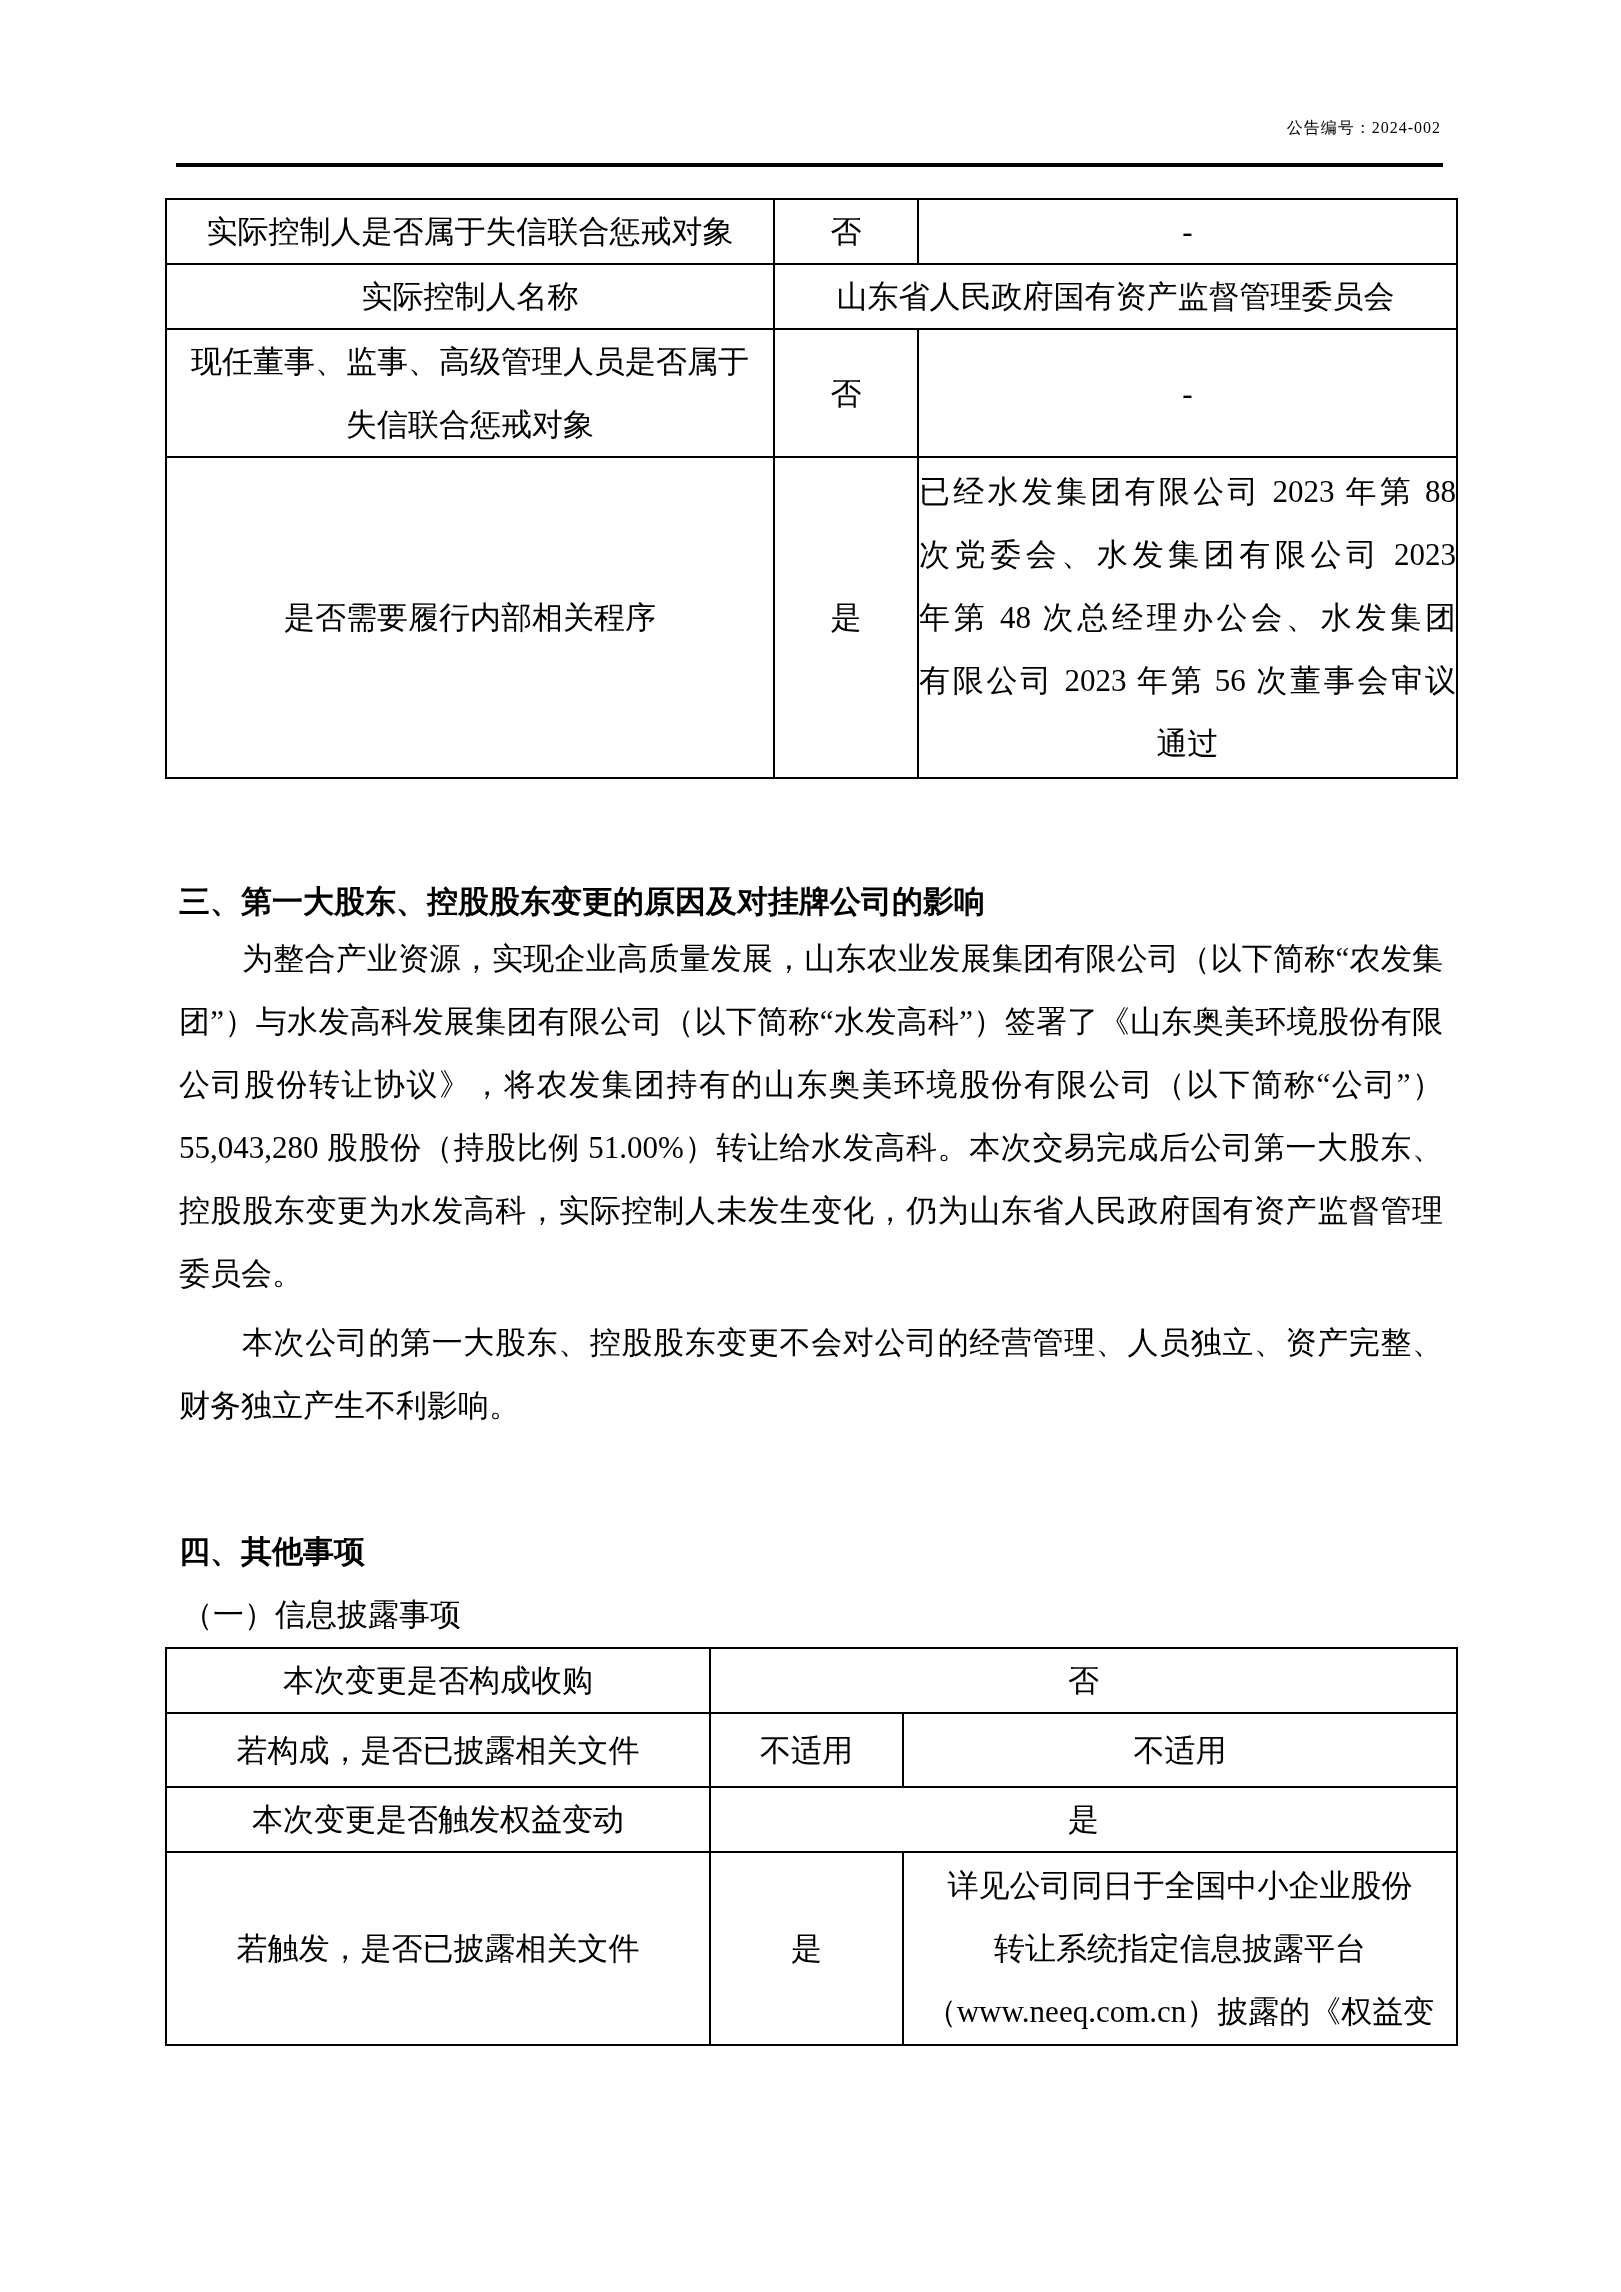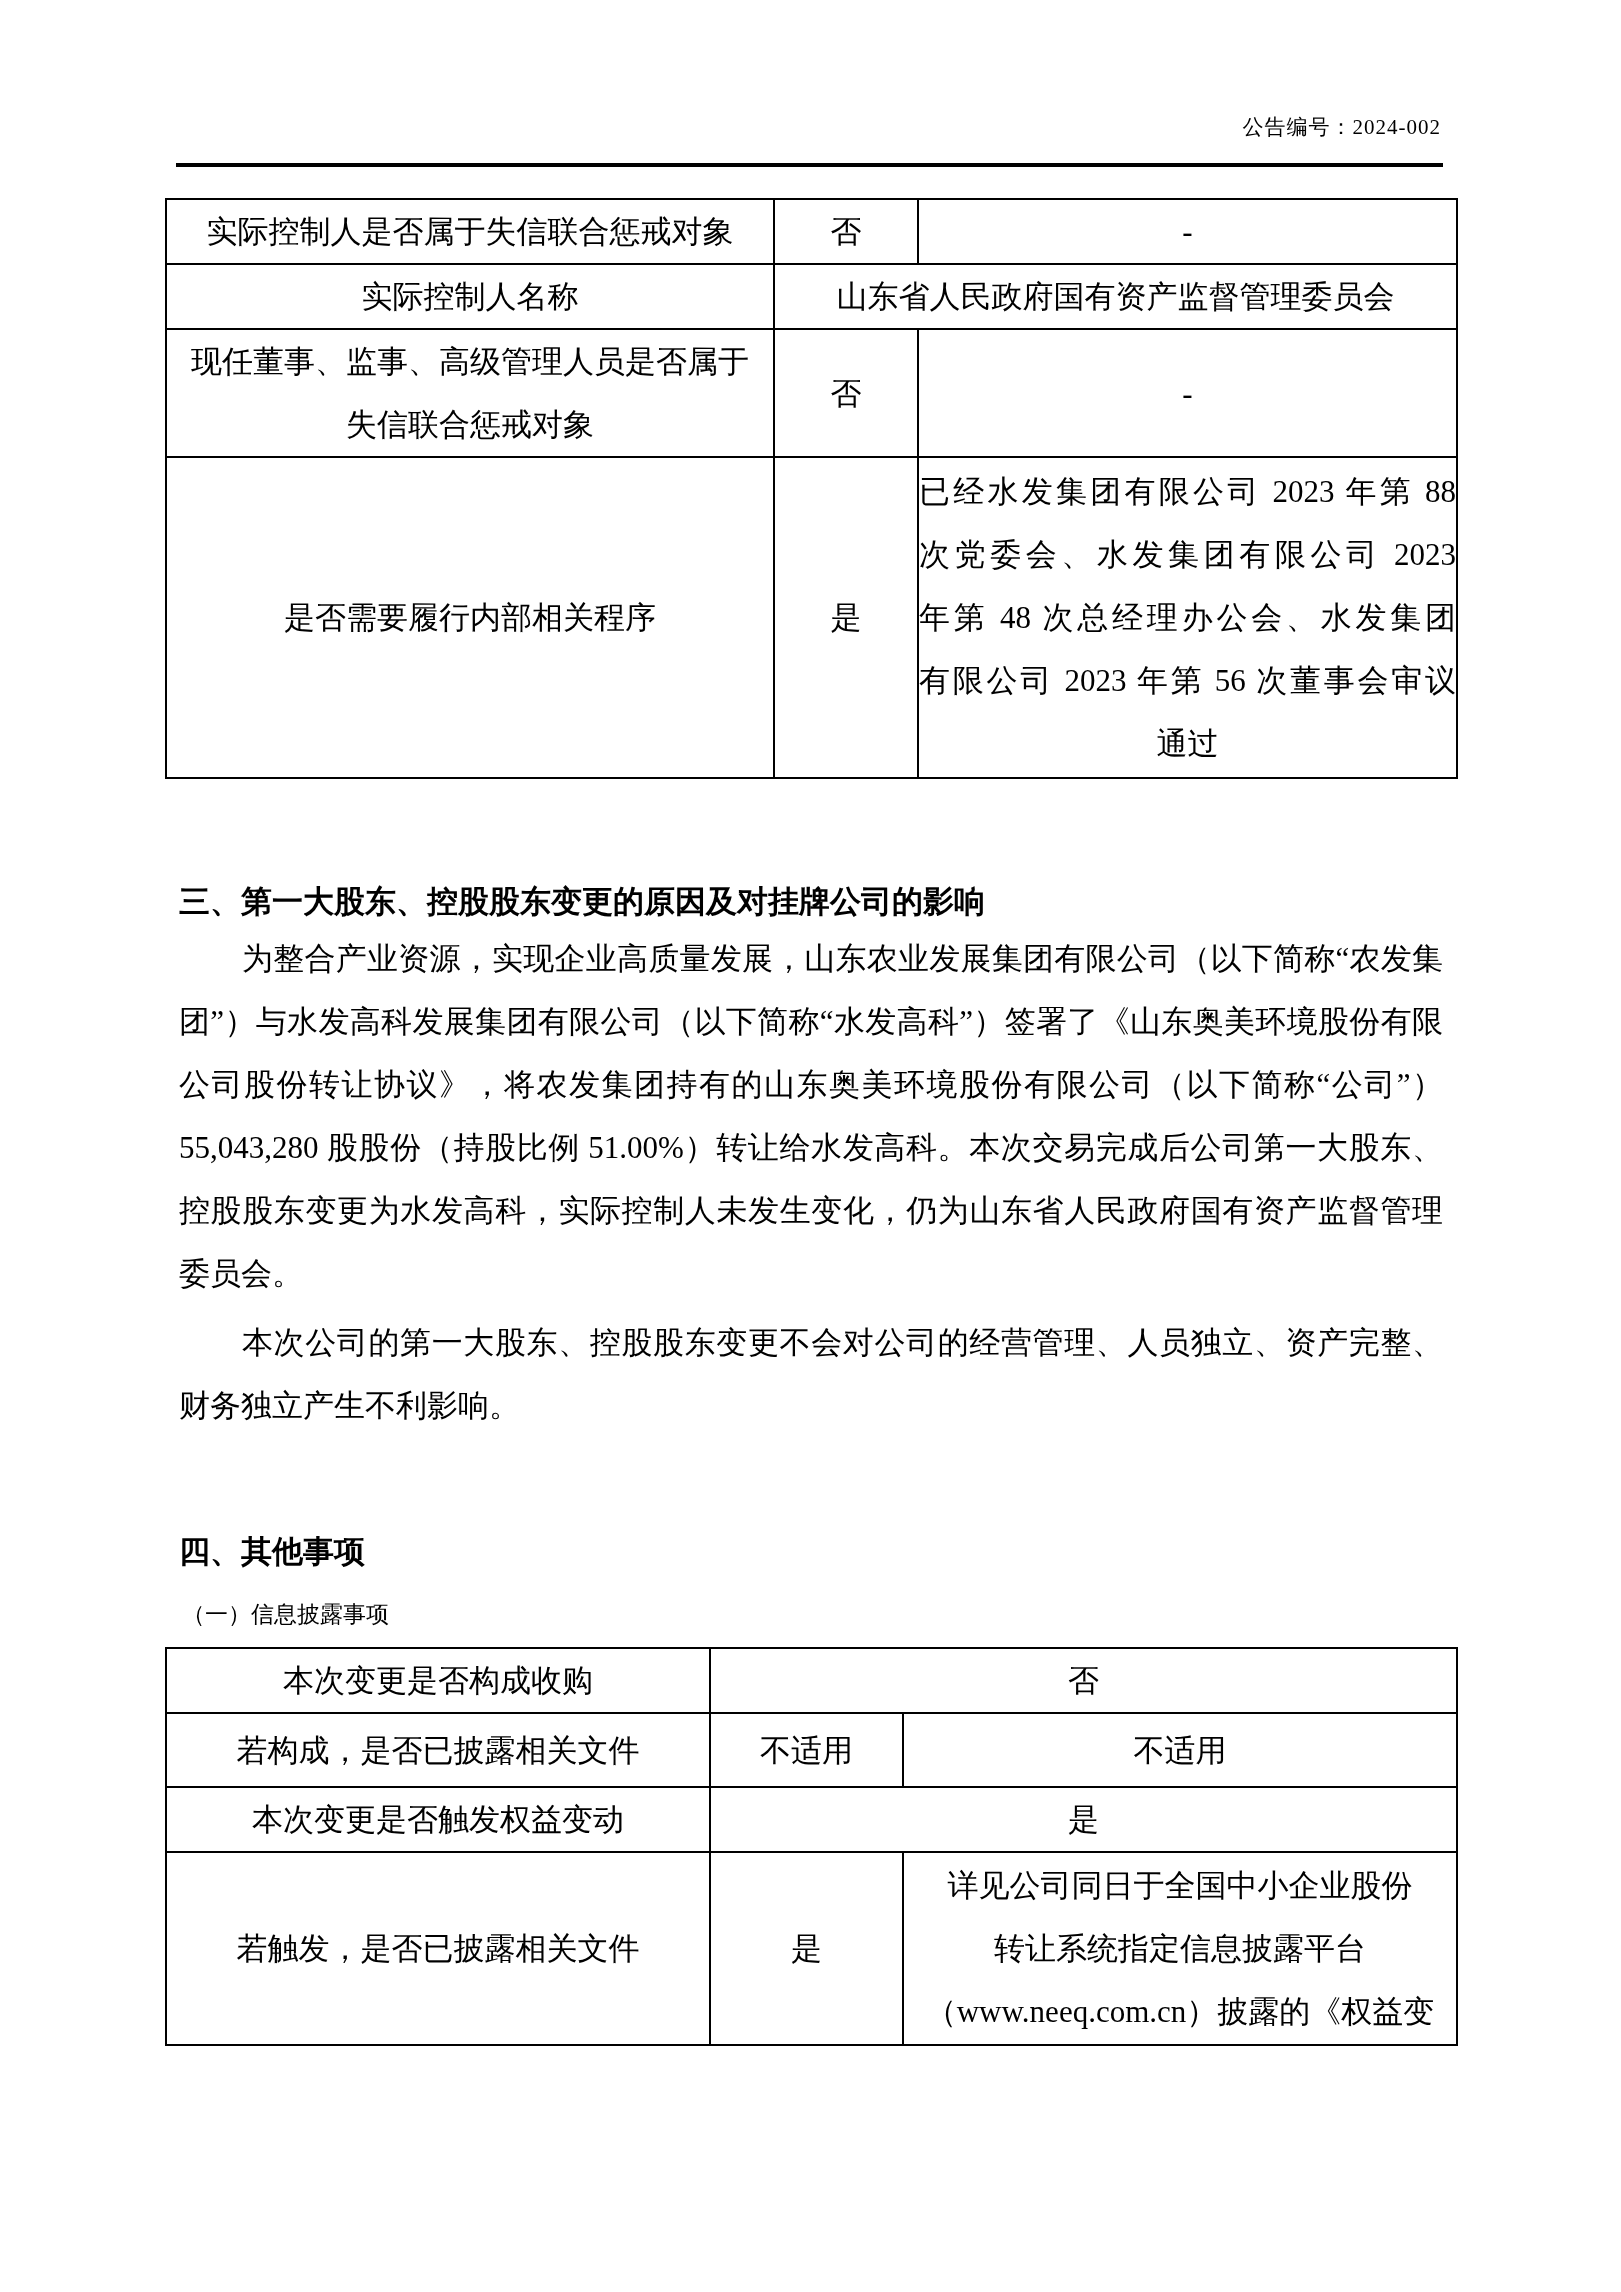--- a/index.html
+++ b/index.html
@@ -7,21 +7,21 @@
     position:relative;
     width:1621px;height:2293px;
     background:#ffffff;
     color:#000;
     font-family:"Liberation Serif","DejaVu Serif",serif;
     overflow:hidden;
   }
   .notice{
     position:absolute;
     top:110px;right:180px;
-    font-size:21px;line-height:35px;
+    font-size:16px;line-height:35px;
     letter-spacing:1px;
     white-space:nowrap;
   }
   .rule{
     position:absolute;
     left:176px;top:163px;
     width:1267px;height:3.9px;
     background:#000;
   }
   table.doc{
@@ -48,21 +48,21 @@
   .heading{
     position:absolute;left:179px;
     font-size:31px;font-weight:bold;
     font-family:"Liberation Sans","DejaVu Sans",sans-serif;
     line-height:39px;white-space:nowrap;
   }
   #heading3{top:882px;}
   #heading4{top:1532px;}
   .subheading{
     position:absolute;left:182px;top:1595px;
-    font-size:23px;line-height:39px;white-space:nowrap;
+    font-size:31px;line-height:39px;white-space:nowrap;
   }
   .para{
     position:absolute;left:179px;width:1264px;
     font-size:31px;line-height:63px;
     text-align:justify;
     text-indent:63px;
   }
   #para1{top:927px;}
   #para2{top:1311px;}
 </style>

